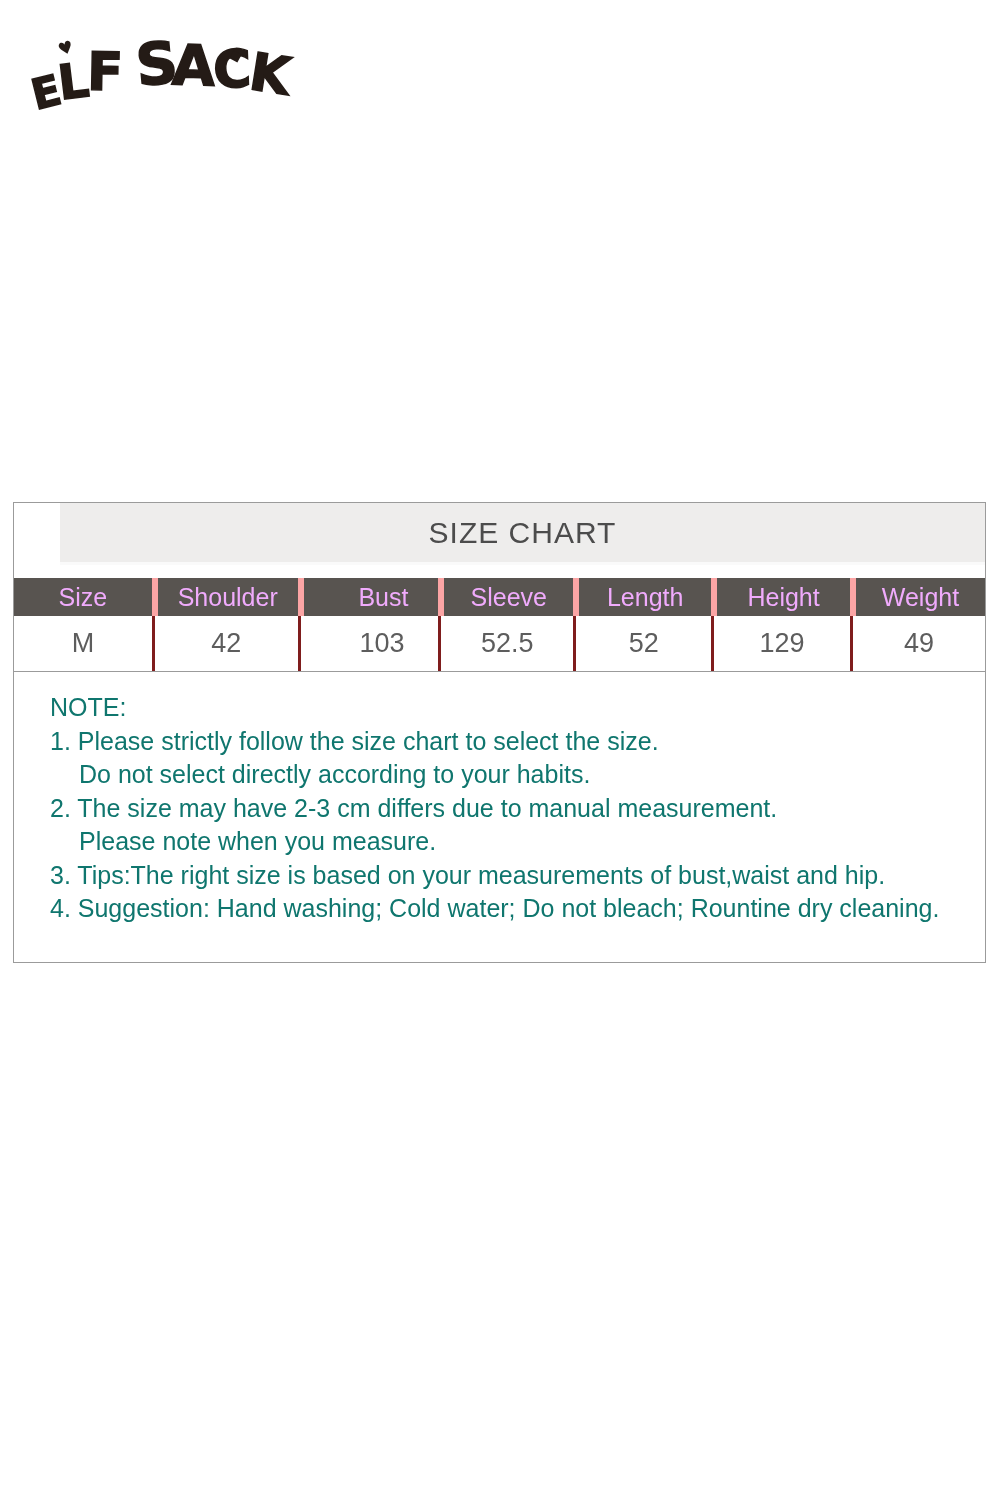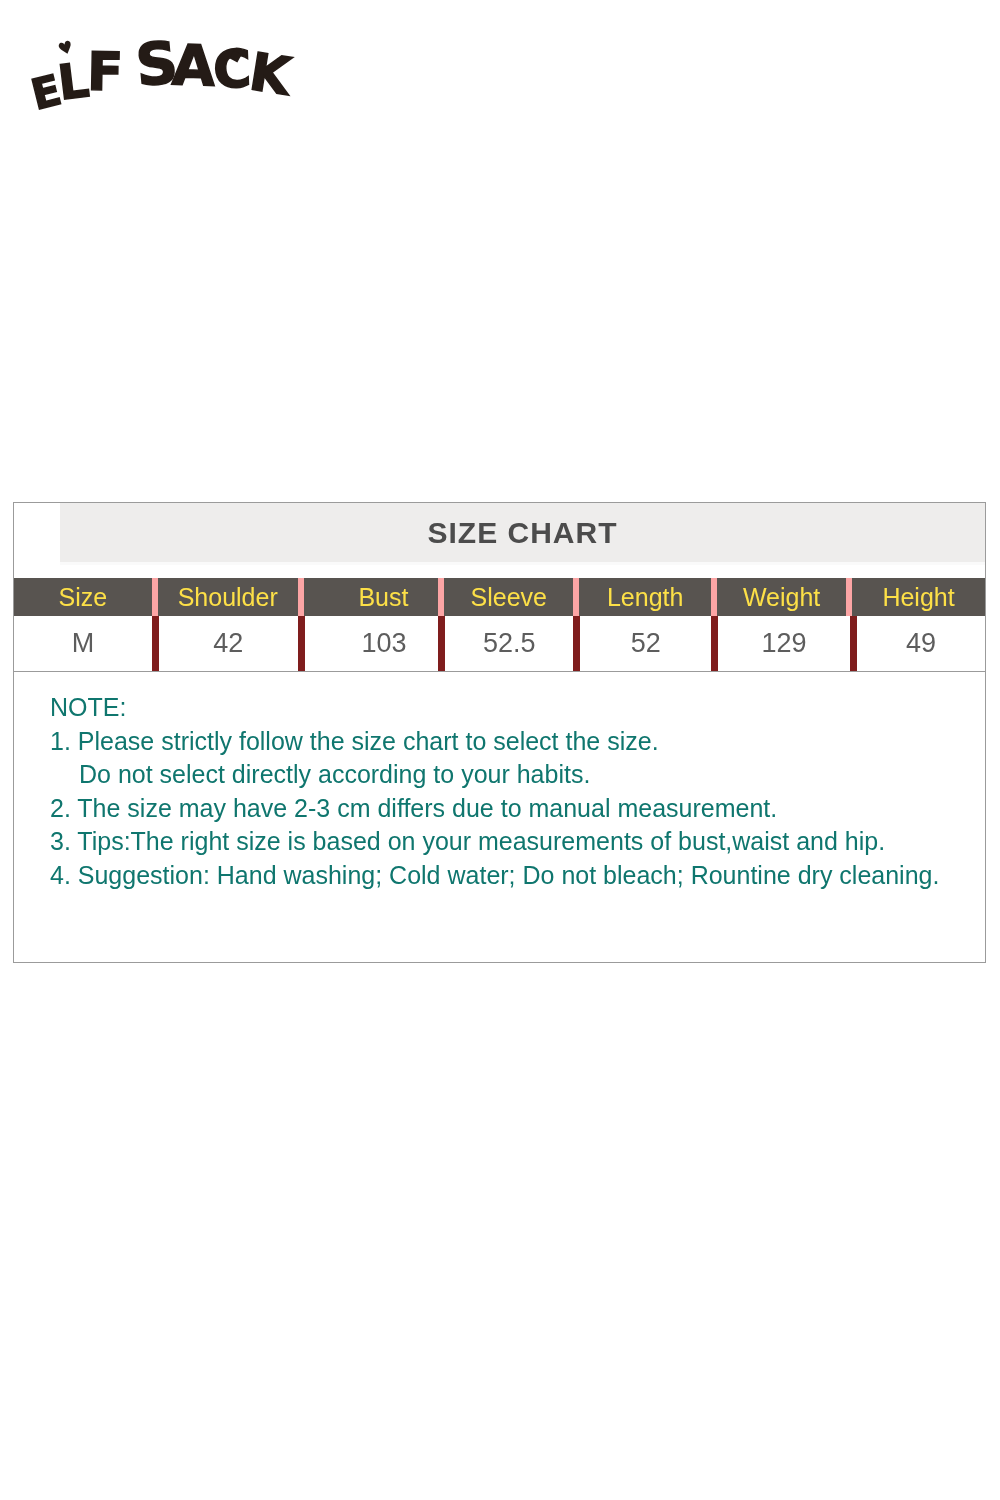--- a/index.html
+++ b/index.html
@@ -23,31 +23,31 @@
                      font-family:"DejaVu Sans", sans-serif;
                      transform:rotate(-18deg); color:#241b16; }
   .logo-mark-dot { position:absolute; right:2px; top:12px; width:9px; height:9px;
                    background:#241b16; transform:rotate(28deg); }
 
   
   .panel { position:absolute; left:13px; top:502px; width:973px; height:461px;
            border:1px solid #9b9b9b; background:#ffffff; }
   .panel-title { height:62px; background:#eeedec; border-bottom:3px solid #fafafa;
                  display:flex; align-items:center; justify-content:center;
-                 font-size:30px; font-weight:bold; letter-spacing:1px; color:#4c4c4c;margin-left:46px; }
+                 font-size:30px; font-weight:normal; letter-spacing:1px; color:#4c4c4c;margin-left:46px; }
 
   .thead { display:flex; height:51px; }
-  .thead .cell { background:#585450; color:#fde047; font-size:25px;
+  .thead .cell { background:#585450; color:#f0abfc; font-size:25px;
                  display:flex; align-items:center; justify-content:center;margin-top:13px; }
   .thead .cell + .cell { border-left:6px solid #fca5a5; }
 
   .trow { display:flex; height:56px; border-bottom:1px solid #9b9b9b; }
   .trow .cell { background:#ffffff; color:#5d5d5d; font-size:27px;
                 display:flex; align-items:center; justify-content:center; }
-  .trow .cell + .cell { border-left:7px solid #7f1d1d; }
+  .trow .cell + .cell { border-left:3px solid #7f1d1d; }
 
   .c0 { width:14.2%; } .c1 { width:15.0%; } .c2 { width:14.5%;padding-left:25px; } .c3 { width:13.9%; }
   .c4 { width:14.2%; } .c5 { width:14.3%; } .c6 { width:13.9%; }
 
   
   .notes { padding:19px 10px 0 36px; color:#0f766e; font-size:25px; line-height:33.5px; }
   .note-line.indent { padding-left:29px; }
 </style>
 </head>
 <body>
@@ -63,37 +63,38 @@
   <div class="panel">
 
     <div class="panel-title">SIZE CHART</div>
 
     <div class="thead">
       <div class="cell c0">Size</div>
       <div class="cell c1">Shoulder</div>
       <div class="cell c2">Bust</div>
       <div class="cell c3">Sleeve</div>
       <div class="cell c4">Length</div>
+      <div class="cell c5">Height</div>
       <div class="cell c6">Weight</div>
-      <div class="cell c5">Height</div>
     </div>
 
     <div class="trow">
       <div class="cell c0">M</div>
       <div class="cell c1">42</div>
       <div class="cell c2">103</div>
       <div class="cell c3">52.5</div>
       <div class="cell c4">52</div>
       <div class="cell c5">129</div>
       <div class="cell c6">49</div>
     </div>
 
     <div class="notes">
       <div class="note-line">NOTE:</div>
       <div class="note-line">1. Please strictly follow the size chart to select the size.</div>
       <div class="note-line indent">Do not select directly according to your habits.</div>
       <div class="note-line">2. The size may have 2-3 cm differs due to manual measurement.</div>
+      <div class="note-line indent">Please note when you measure.</div>
       <div class="note-line">3. Tips:The right size is based on your measurements of bust,waist and hip.</div>
       <div class="note-line">4. Suggestion: Hand washing; Cold water; Do not bleach; Rountine dry cleaning.</div>
     </div>
 
   </div>
 </div>
 
 </body></html>

